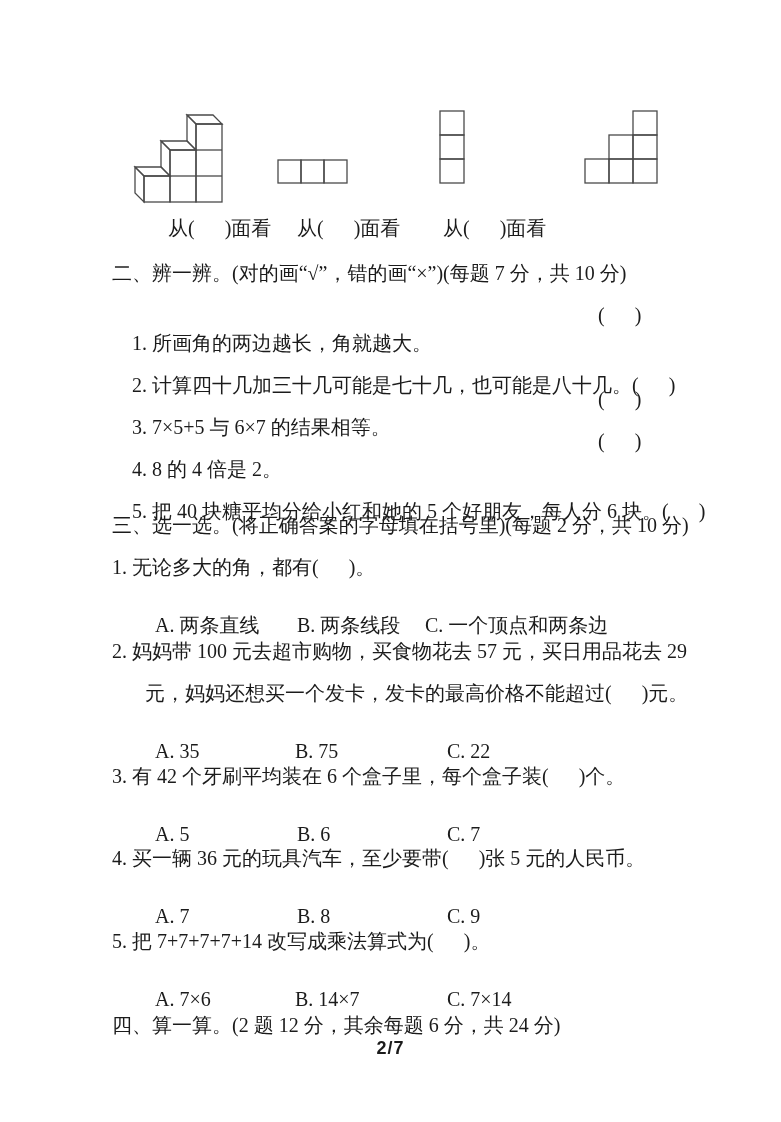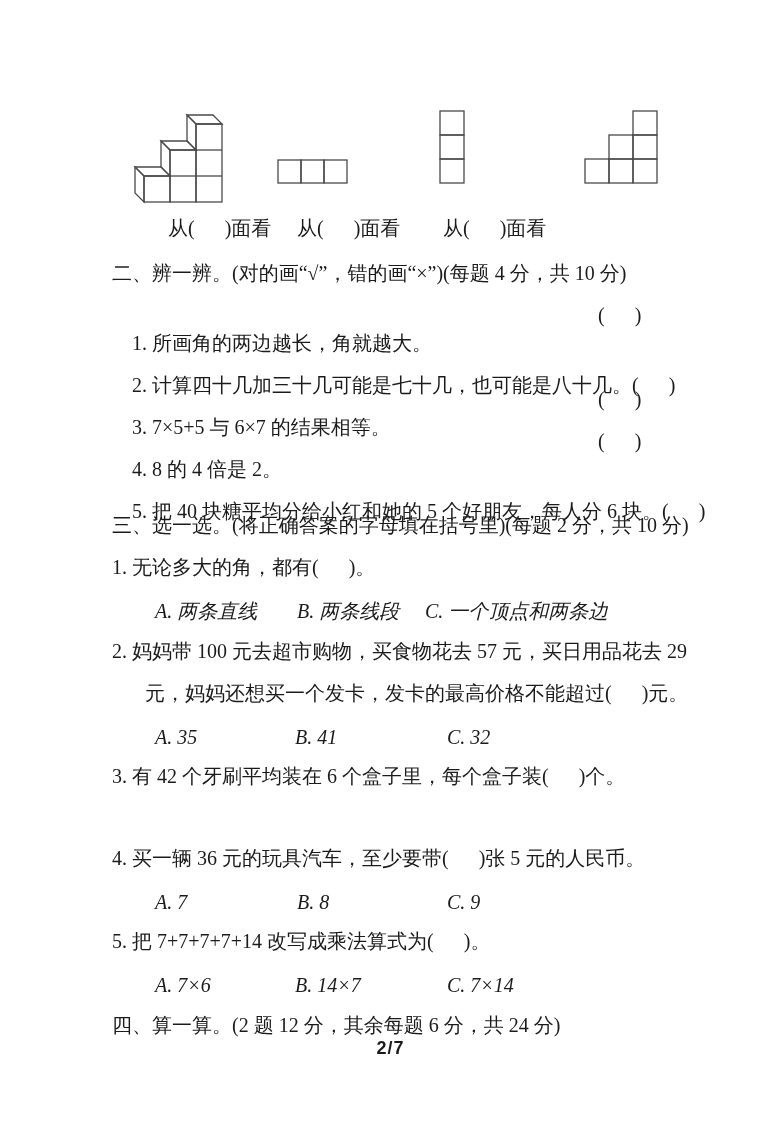--- a/index.html
+++ b/index.html
@@ -5,21 +5,21 @@
   html,body{margin:0;padding:0;background:#ffffff;}
   .page{
     position:relative;width:781px;height:1071px;background:#ffffff;
     font-family:"Liberation Serif","DejaVu Serif",serif;
     color:#1b1b1b;overflow:hidden;
   }
   .line{
     position:absolute;left:112px;width:580px;height:30px;
     font-size:20px;line-height:28px;white-space:pre;
   }
-  .opts span{position:absolute;top:2px;white-space:pre;font-style:italic;}
+  .opts span{position:absolute;top:16px;white-space:pre;}
   .bracket-right{position:absolute;left:486px;top:0;white-space:pre;}
   .view-label{position:absolute;top:215px;font-size:20px;white-space:pre;}
   .footer{
     position:absolute;top:1038px;left:0;width:781px;text-align:center;
     font-family:"Liberation Sans","DejaVu Sans",sans-serif;
     font-size:18px;font-weight:bold;letter-spacing:1px;
   }
   svg{position:absolute;top:0;left:0;}
   .figline{fill:none;stroke:#4a4a4a;stroke-width:1.3;stroke-linejoin:miter;}
 </style>
@@ -64,21 +64,21 @@
       <rect x="609" y="135" width="24" height="24"></rect>
       <rect x="633" y="135" width="24" height="24"></rect>
       <rect x="633" y="111" width="24" height="24"></rect>
     </g>
   </svg>
 
   <span class="view-label" style="left:168px">从(      )面看</span>
   <span class="view-label" style="left:297px">从(      )面看</span>
   <span class="view-label" style="left:443px">从(      )面看</span>
 
-  <div class="line" style="top:259px">二、辨一辨。(对的画“√”，错的画“×”)(每题 4 分，共 10 分)</div>
+  <div class="line" style="top:259px">二、辨一辨。(对的画“√”，错的画“×”)(每题 7 分，共 10 分)</div>
 
   <div class="line" style="top:301px">
     <span>1. 所画角的两边越长，角就越大。</span>
     <span class="bracket-right">(      )</span>
   </div>
   <div class="line" style="top:343px">
     <span>2. 计算四十几加三十几可能是七十几，也可能是八十几。</span><span>(      )</span>
   </div>
   <div class="line" style="top:385px">
     <span>3. 7×5+5 与 6×7 的结果相等。</span>
@@ -98,25 +98,30 @@
   <div class="line opts" style="top:595px">
     <span style="left:43px">A. 两条直线</span>
     <span style="left:185px">B. 两条线段</span>
     <span style="left:313px">C. 一个顶点和两条边</span>
   </div>
 
   <div class="line" style="top:637px">2. 妈妈带 100 元去超市购物，买食物花去 57 元，买日用品花去 29</div>
   <div class="line" style="top:679px;padding-left:33px">元，妈妈还想买一个发卡，发卡的最高价格不能超过(      )元。</div>
   <div class="line opts" style="top:721px">
     <span style="left:43px">A. 35</span>
-    <span style="left:183px">B. 41</span>
-    <span style="left:335px">C. 32</span>
+    <span style="left:183px">B. 75</span>
+    <span style="left:335px">C. 22</span>
   </div>
 
   <div class="line" style="top:762px">3. 有 42 个牙刷平均装在 6 个盒子里，每个盒子装(      )个。</div>
+  <div class="line opts" style="top:804px">
+    <span style="left:43px">A. 5</span>
+    <span style="left:185px">B. 6</span>
+    <span style="left:335px">C. 7</span>
+  </div>
 
   <div class="line" style="top:844px">4. 买一辆 36 元的玩具汽车，至少要带(      )张 5 元的人民币。</div>
   <div class="line opts" style="top:886px">
     <span style="left:43px">A. 7</span>
     <span style="left:185px">B. 8</span>
     <span style="left:335px">C. 9</span>
   </div>
 
   <div class="line" style="top:927px">5. 把 7+7+7+7+14 改写成乘法算式为(      )。</div>
   <div class="line opts" style="top:969px">

